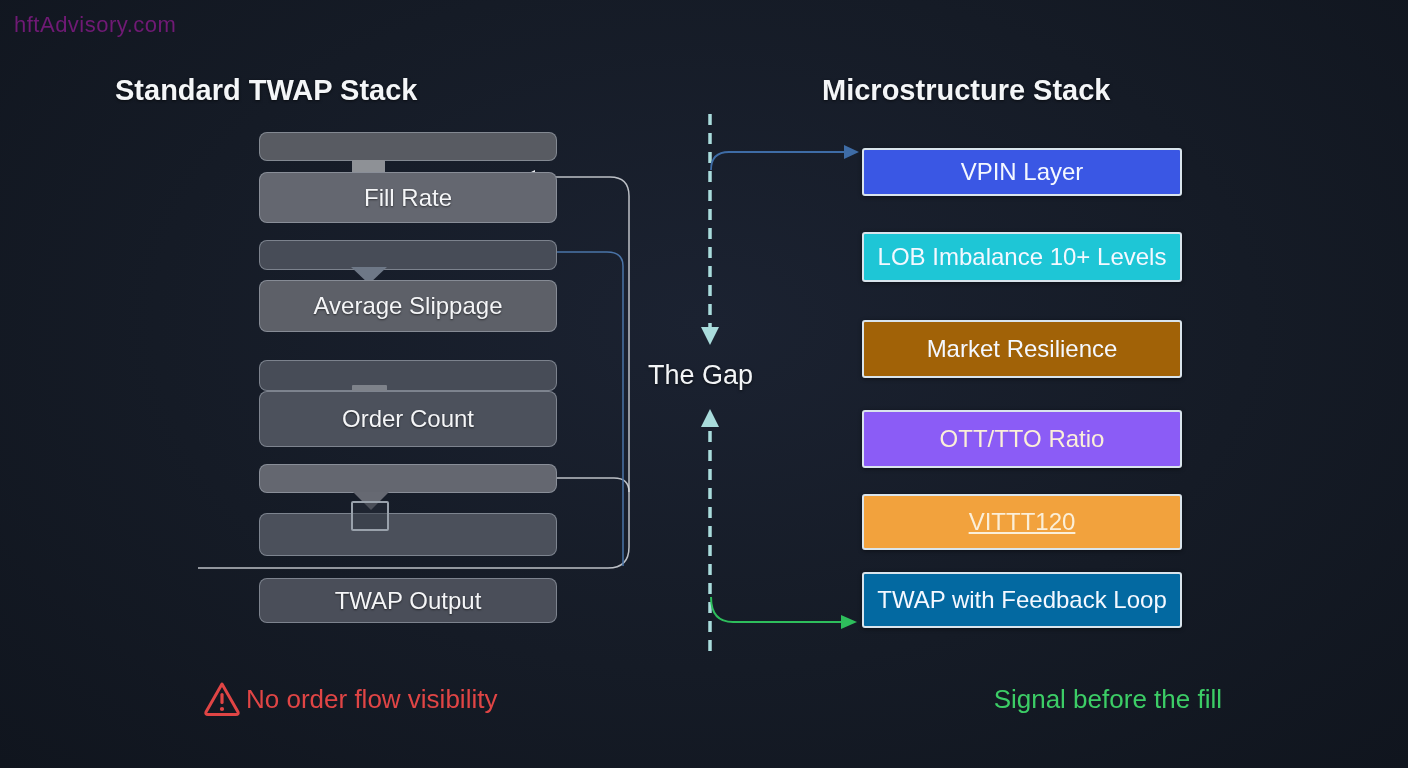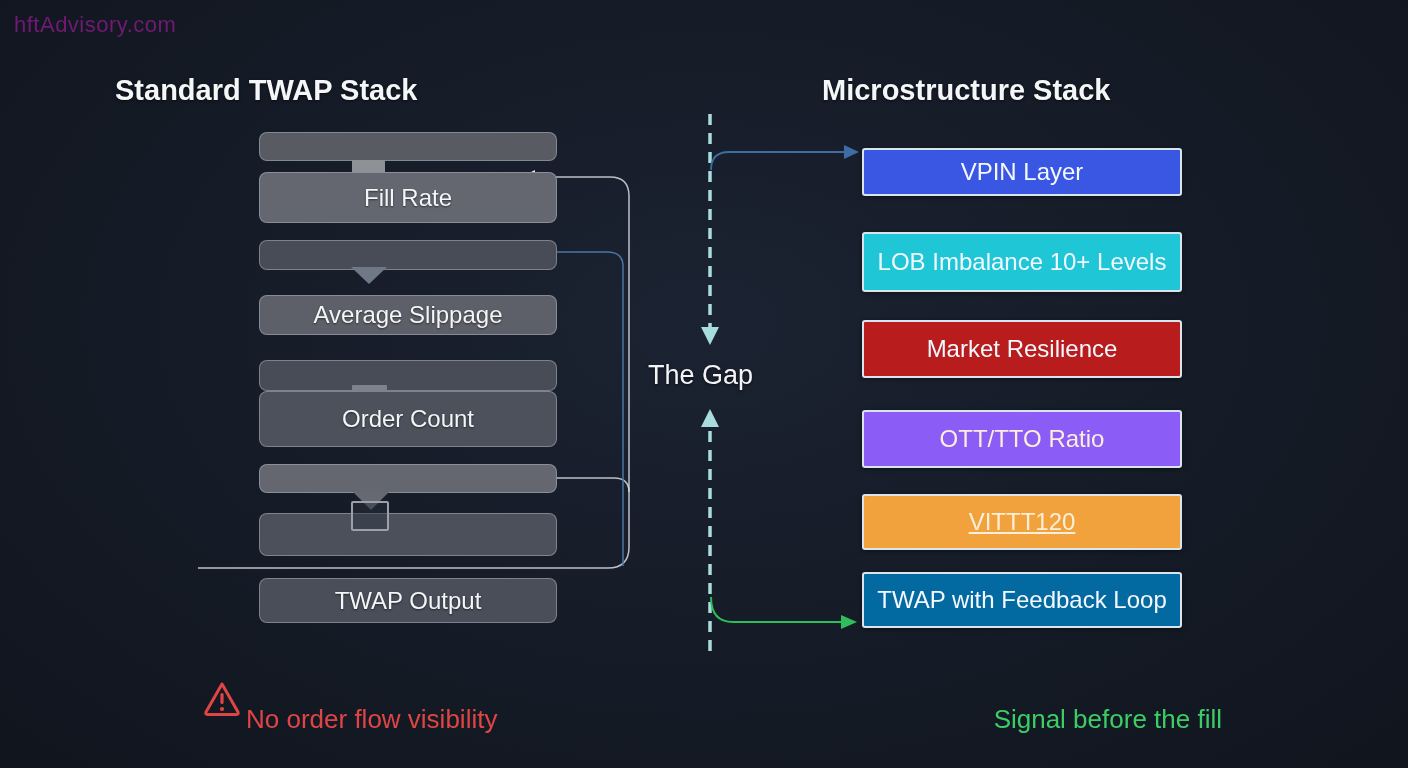--- a/index.html
+++ b/index.html
@@ -35,21 +35,21 @@
 
   
   .rbox{left:862px;width:320px;border:2px solid #d9e4ec;border-radius:3px;
     display:flex;align-items:center;justify-content:center;font-size:24px;
     box-shadow:0 1px 4px rgba(0,0,0,.45);}
   .txt-white{color:#f4f8ff;}
   .txt-cream{color:#fbefd9;}
 
   .gap-label{left:648px;top:360px;font-size:27px;color:#f2f4f6;text-shadow:0 1px 3px rgba(0,0,0,.6);}
 
-  .note{top:704px;font-size:26px;}
+  .note{top:684px;font-size:26px;}
   #warning-note{left:246px;color:#e04545;}
   #success-note{left:822px;width:400px;text-align:right;color:#3ccd66;}
 
   svg.overlay{position:absolute;left:0;top:0;z-index:1;}
   .layer2{z-index:2;}
 </style>
 </head>
 <body>
 
 <svg class="overlay" width="1408" height="768">
@@ -95,21 +95,21 @@
     <span></span>
   </div>
 <div class="abs tab layer2" style="left:352px;top:160px;width:33px;height:13px;"></div>
 <div class="abs lbox fill-light layer2" style="top:172px;height:51px;">
     <span>Fill Rate</span>
   </div>
 <div class="abs lbox fill-dark layer2" style="top:240px;height:30px;">
     <span></span>
   </div>
 <div class="abs tri-down layer2" style="left:351px;top:267px;border-top:17px solid #6e7887;"></div>
-<div class="abs lbox fill-mid2 layer2" style="top:295px;height:40px;">
+<div class="abs lbox fill-mid2 layer2" style="top:280px;height:52px;">
     <span>Average Slippage</span>
   </div>
 <div class="abs lbox fill-dark layer2" style="top:360px;height:31px;">
     <span></span>
   </div>
 <div class="abs tab tab2 layer2" style="left:352px;top:385px;width:35px;height:13px;"></div>
 <div class="abs lbox fill-mid3 layer2" style="top:391px;height:56px;">
     <span>Order Count</span>
   </div>
 <div class="abs lbox fill-light layer2" style="top:464px;height:29px;">
@@ -122,24 +122,24 @@
 <div class="abs sq-tab layer2" style="left:351px;top:501px;width:38px;height:30px;"></div>
 <div class="abs lbox fill-dark3 layer2" style="top:578px;height:45px;">
     <span>TWAP Output</span>
   </div>
 
 <div class="abs gap-label layer2">The Gap</div>
 
 <div class="abs rbox txt-white layer2" style="top: 148px; height: 48px; background: rgb(58, 87, 228);">
     <span>VPIN Layer</span>
   </div>
-<div class="abs rbox txt-white layer2" style="top: 232px; height: 60px; background: rgb(30, 198, 214);">
+<div class="abs rbox txt-white layer2" style="top: 232px; height: 50px; background: rgb(30, 198, 214);">
     <span>LOB Imbalance 10+ Levels</span>
   </div>
-<div class="abs rbox txt-white layer2" style="top: 320px; height: 58px; background: #b91c1c;">
+<div class="abs rbox txt-white layer2" style="top: 320px; height: 58px; background: #a16207;">
     <span>Market Resilience</span>
   </div>
 <div class="abs rbox txt-cream layer2" style="top: 410px; height: 58px; background: #8b5cf6;">
     <span>OTT/TTO Ratio</span>
   </div>
 <div class="abs rbox txt-cream layer2" style="top: 494px; height: 56px; background: rgb(242, 162, 61); text-decoration: underline;">
     <span>VITTT120</span>
   </div>
 <div class="abs rbox txt-white layer2" style="top: 572px; height: 56px; background: #0369a1;">
     <span>TWAP with Feedback Loop</span>

